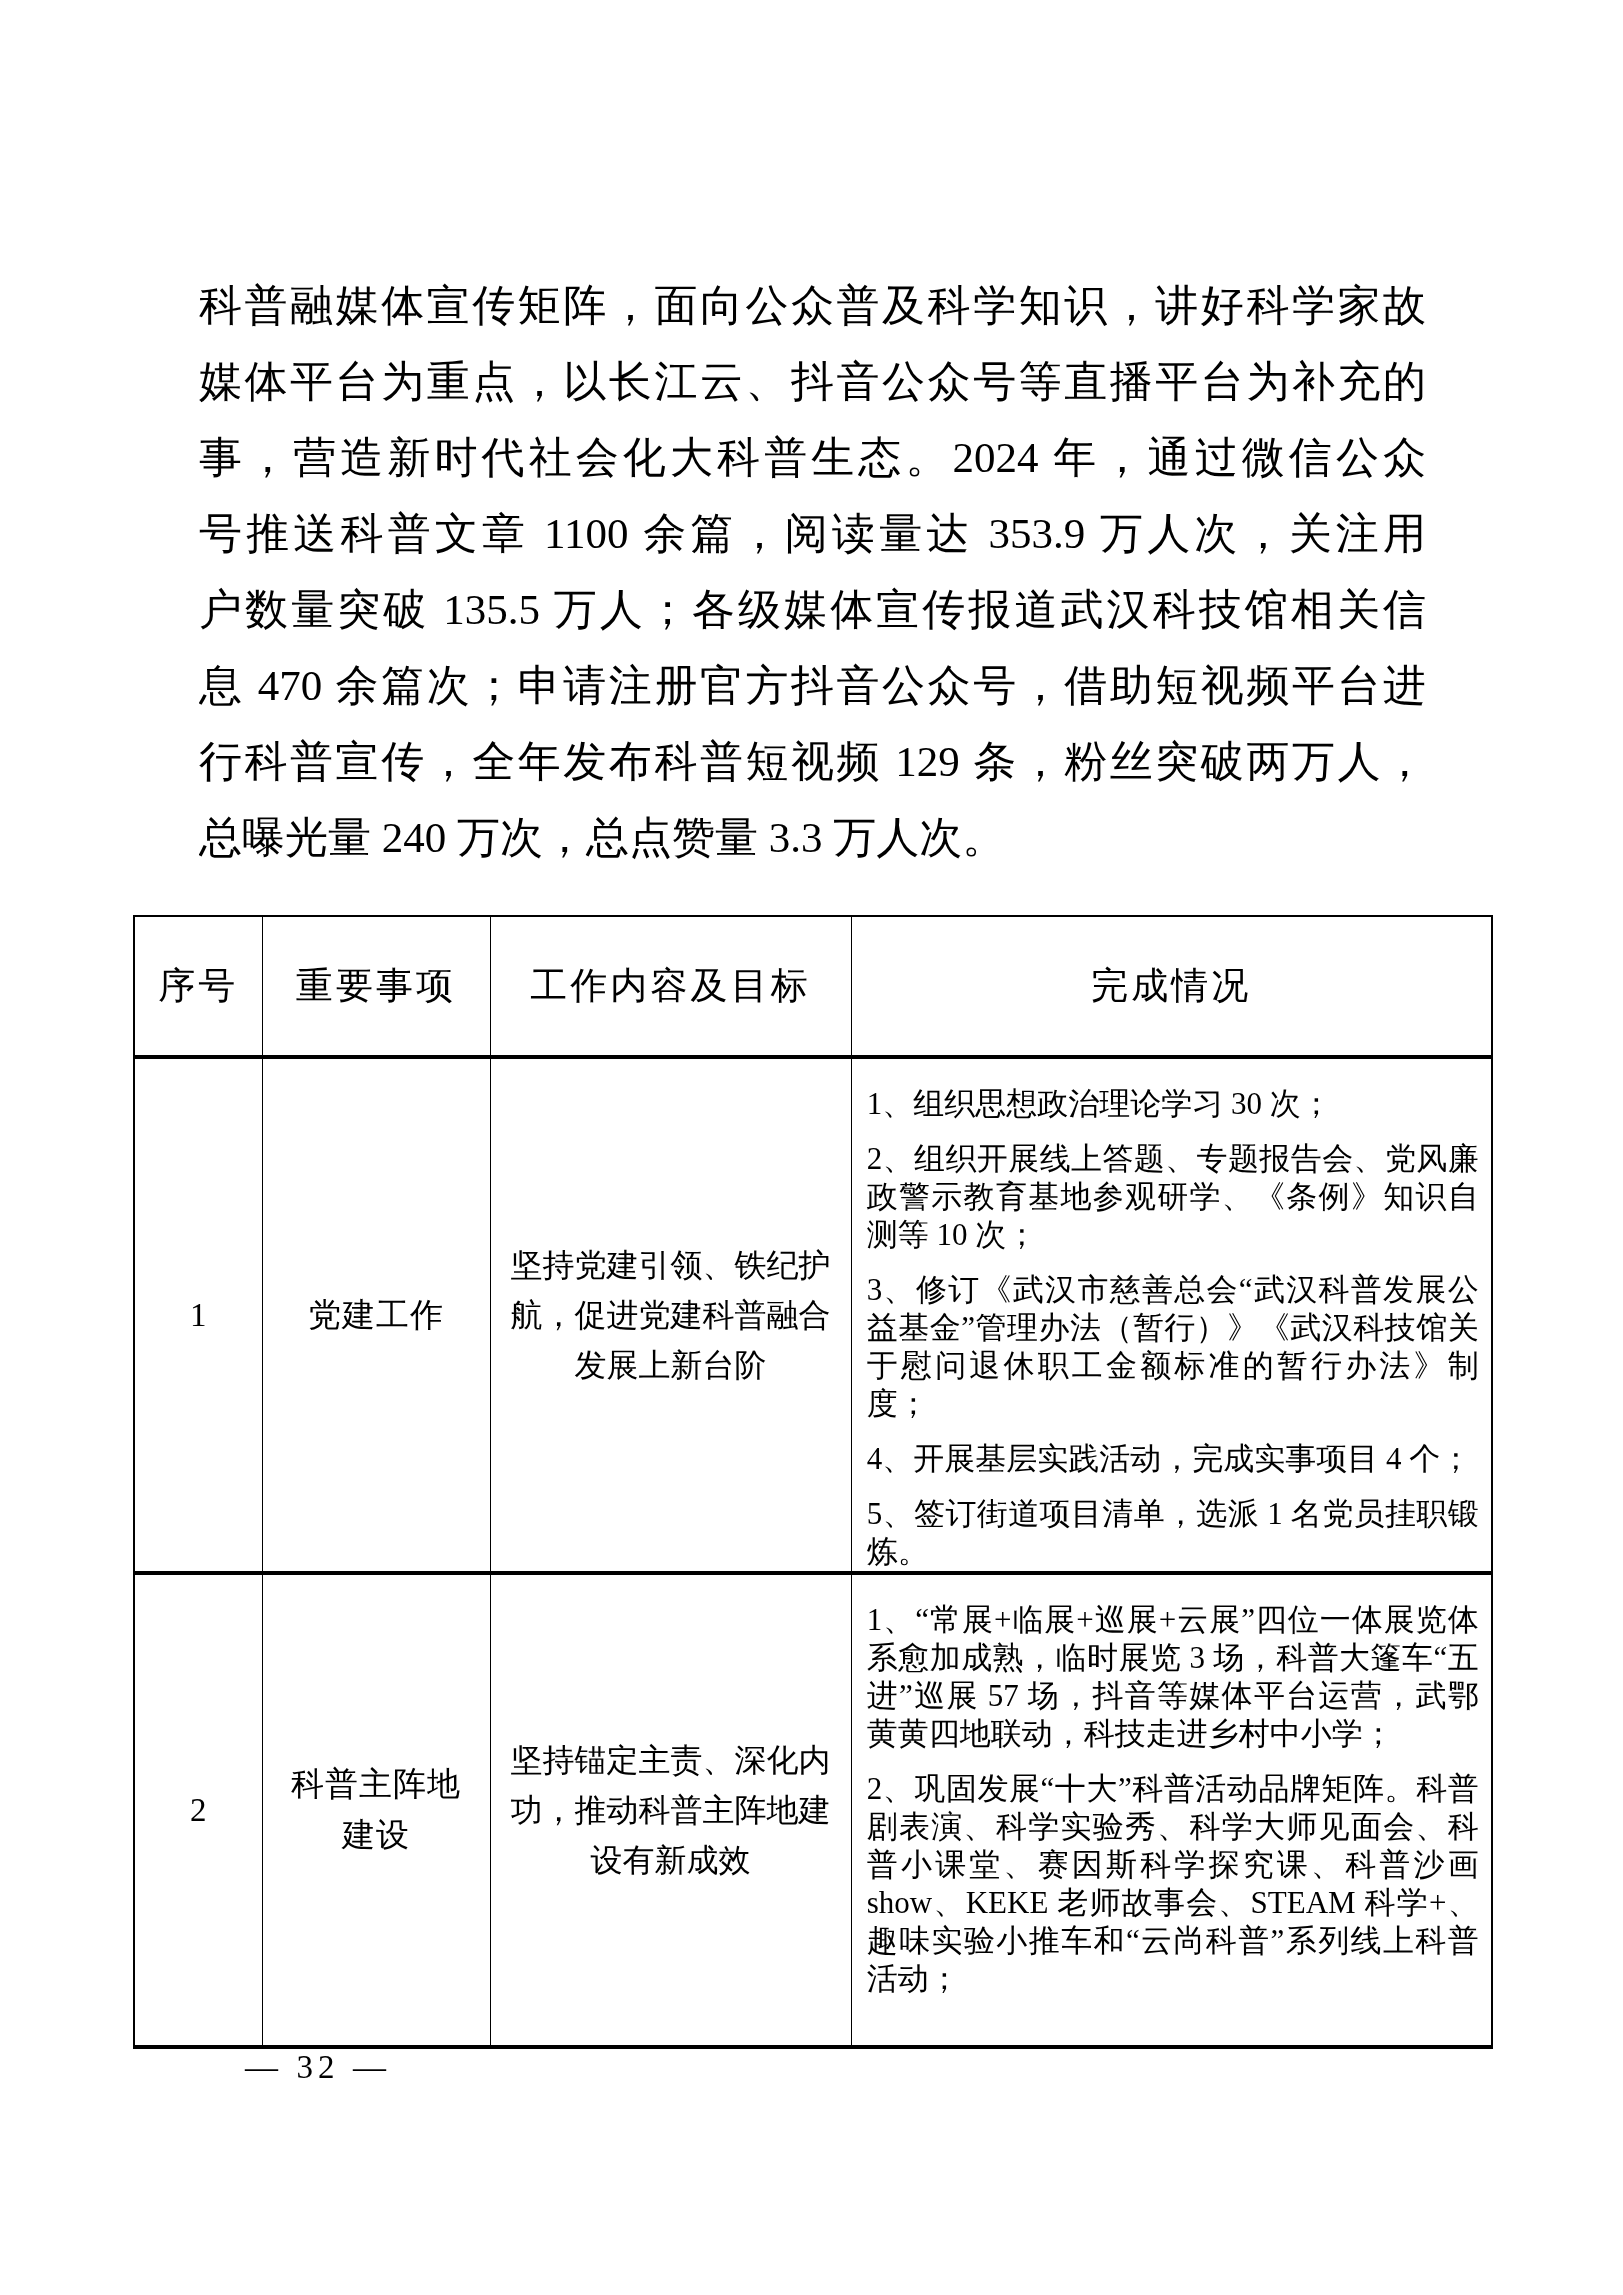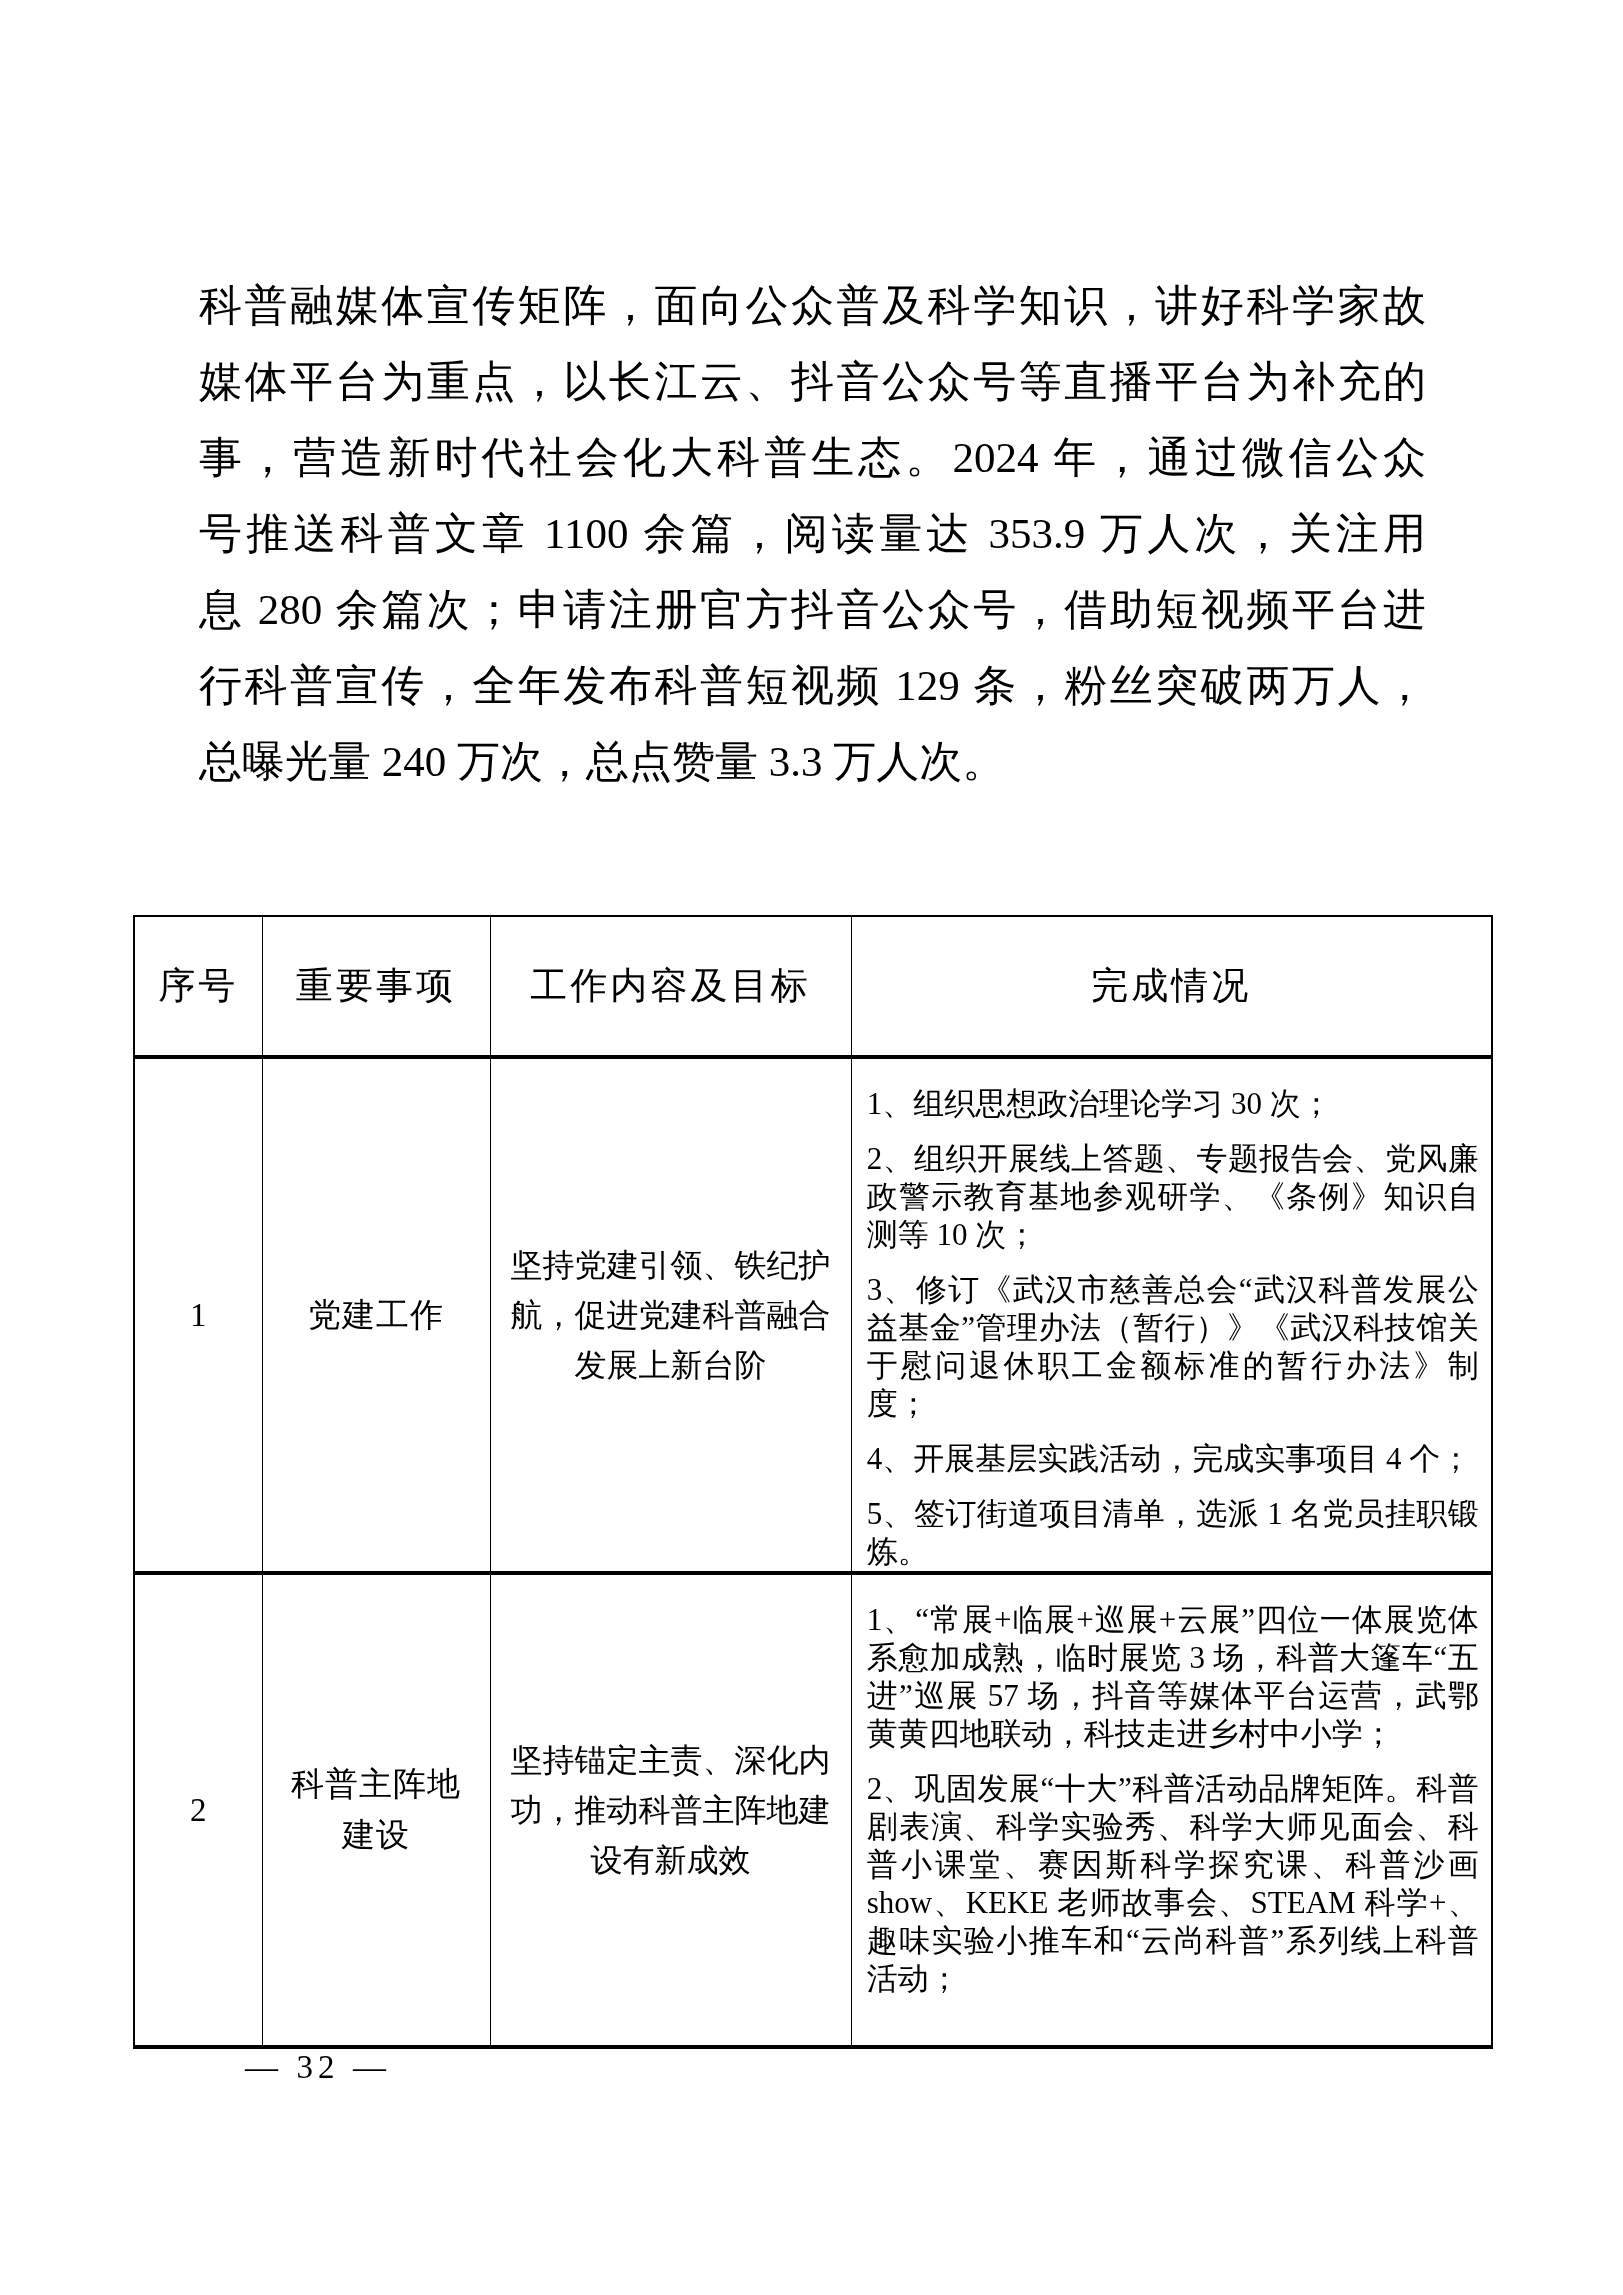--- a/index.html
+++ b/index.html
@@ -111,21 +111,22 @@
   }
 </style>
 </head>
 <body>
 
 <div class="paragraph">
   <div class="pline">科普融媒体宣传矩阵，面向公众普及科学知识，讲好科学家故</div>
   <div class="pline">媒体平台为重点，以长江云、抖音公众号等直播平台为补充的</div>
   <div class="pline">事，营造新时代社会化大科普生态。2024 年，通过微信公众</div>
   <div class="pline">号推送科普文章 1100 余篇，阅读量达 353.9 万人次，关注用</div>
-  <div class="pline">息 280 余篇次；申请注册官方抖音公众号，借助短视频平台进</div>
+  <div class="pline">户数量突破 135.5 万人；各级媒体宣传报道武汉科技馆相关信</div>
+  <div class="pline">息 470 余篇次；申请注册官方抖音公众号，借助短视频平台进</div>
   <div class="pline">行科普宣传，全年发布科普短视频 129 条，粉丝突破两万人，</div>
   <div class="pline pline-last">总曝光量 240 万次，总点赞量 3.3 万人次。</div>
 </div>
 
 <table class="report">
   <colgroup>
     <col style="width:128px">
     <col style="width:228px">
     <col style="width:361px">
     <col style="width:641px">

